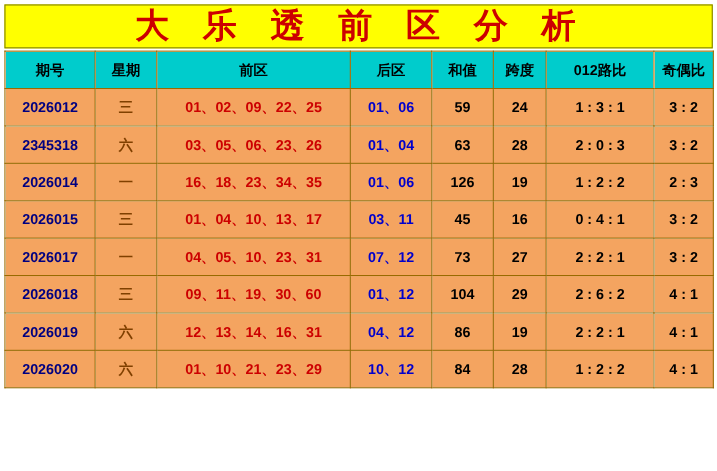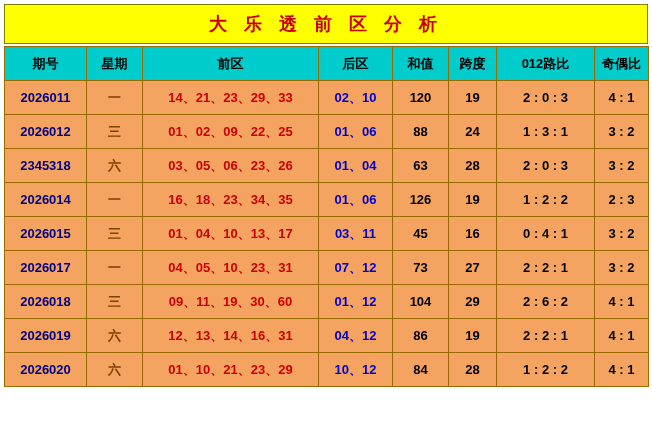--- a/index.html
+++ b/index.html
@@ -23,25 +23,25 @@
   .title-bar {
     height: 40px;
     background: #ffff00;
     border: 1px solid #808000;
     box-sizing: border-box;
     display: flex;
     align-items: center;
     justify-content: center;
   }
   .title-text {
-    font-size: 18px;
+    font-size: 31px;
     font-weight: bold;
     color: #cc0000;
     letter-spacing: 6px;
-    font-family: Liberation Sans, sans-serif;
+    font-family: Liberation Mono, monospace;
   }
   table.lotto {
     border-collapse: collapse;
     width: 644px;
     table-layout: fixed;
     margin-top: 2px;
   }
   table.lotto td, table.lotto th {
     border: 1px solid #9a6a00;
     height: 34px;
@@ -104,35 +104,25 @@
         <th>前区</th>
         <th>后区</th>
         <th>和值</th>
         <th>跨度</th>
         <th>012路比</th>
         <th>奇偶比</th>
       </tr>
     </thead>
     <tbody>
       <tr>
-        <td class="c-issue">2026011</td>
-        <td class="c-week">一</td>
-        <td class="c-front">14、21、23、29、33</td>
-        <td class="c-back">02、10</td>
-        <td class="c-plain">120</td>
-        <td class="c-plain">19</td>
-        <td class="c-plain">2 : 0 : 3</td>
-        <td class="c-plain">4 : 1</td>
-      </tr>
-      <tr>
         <td class="c-issue">2026012</td>
         <td class="c-week">三</td>
         <td class="c-front">01、02、09、22、25</td>
         <td class="c-back">01、06</td>
-        <td class="c-plain">88</td>
+        <td class="c-plain">59</td>
         <td class="c-plain">24</td>
         <td class="c-plain">1 : 3 : 1</td>
         <td class="c-plain">3 : 2</td>
       </tr>
       <tr>
         <td class="c-issue">2345318</td>
         <td class="c-week">六</td>
         <td class="c-front">03、05、06、23、26</td>
         <td class="c-back">01、04</td>
         <td class="c-plain">63</td>

